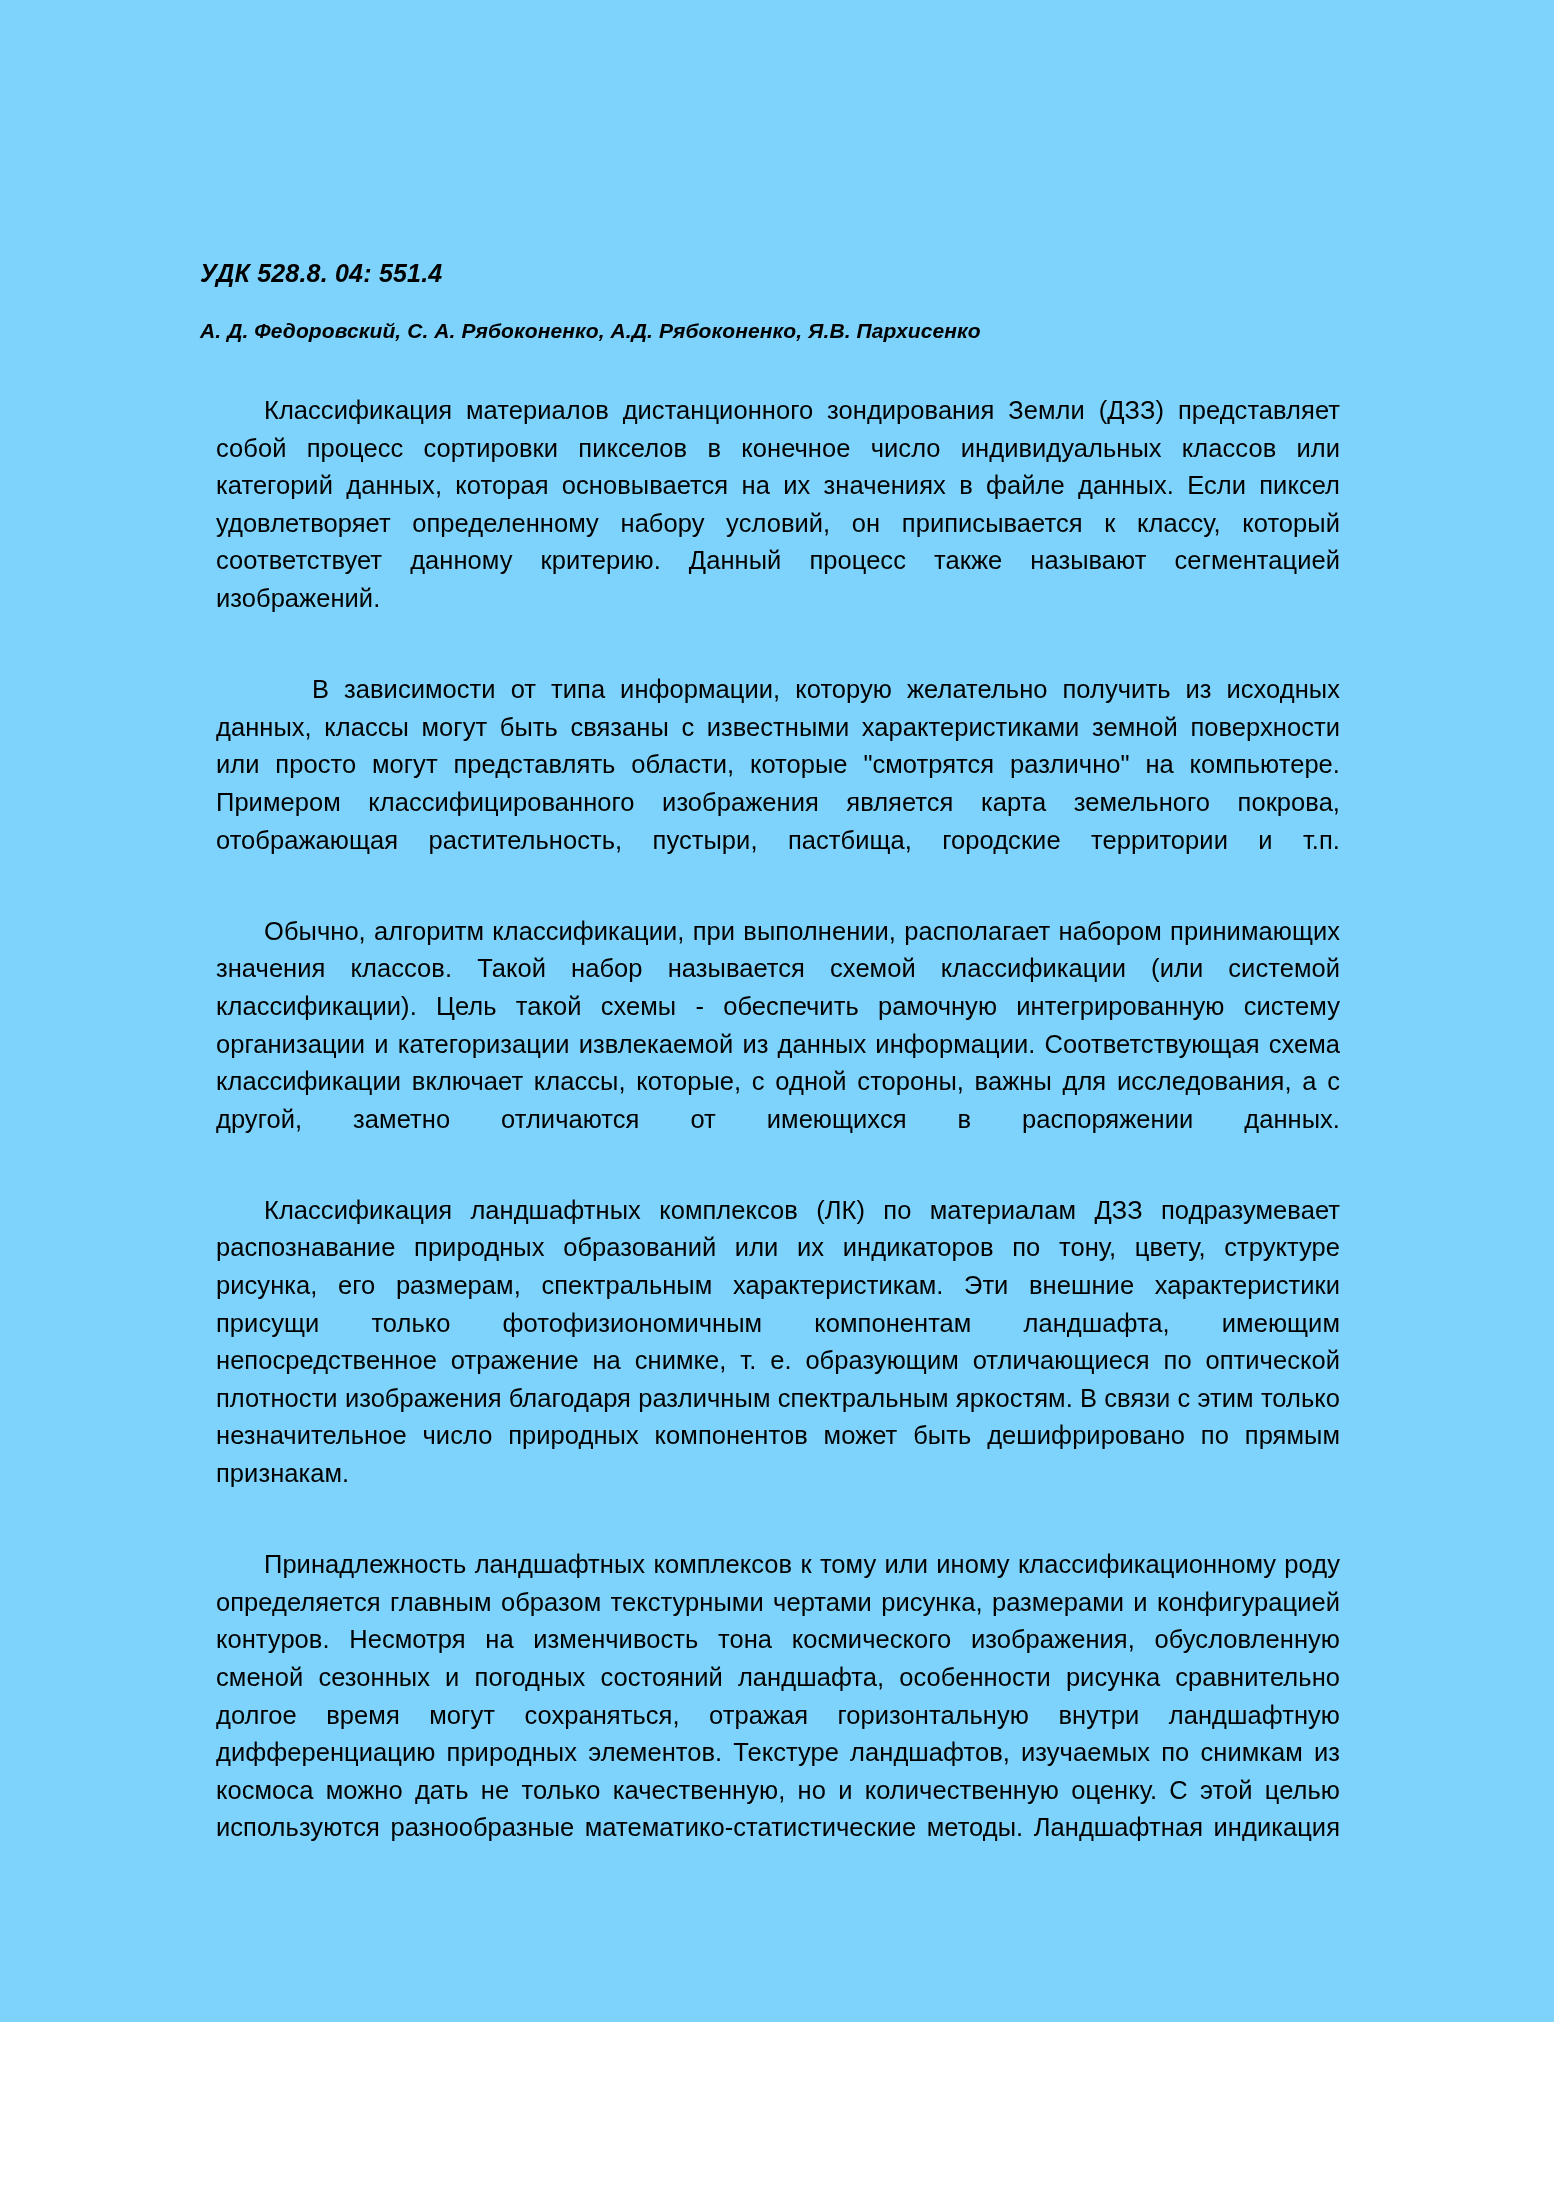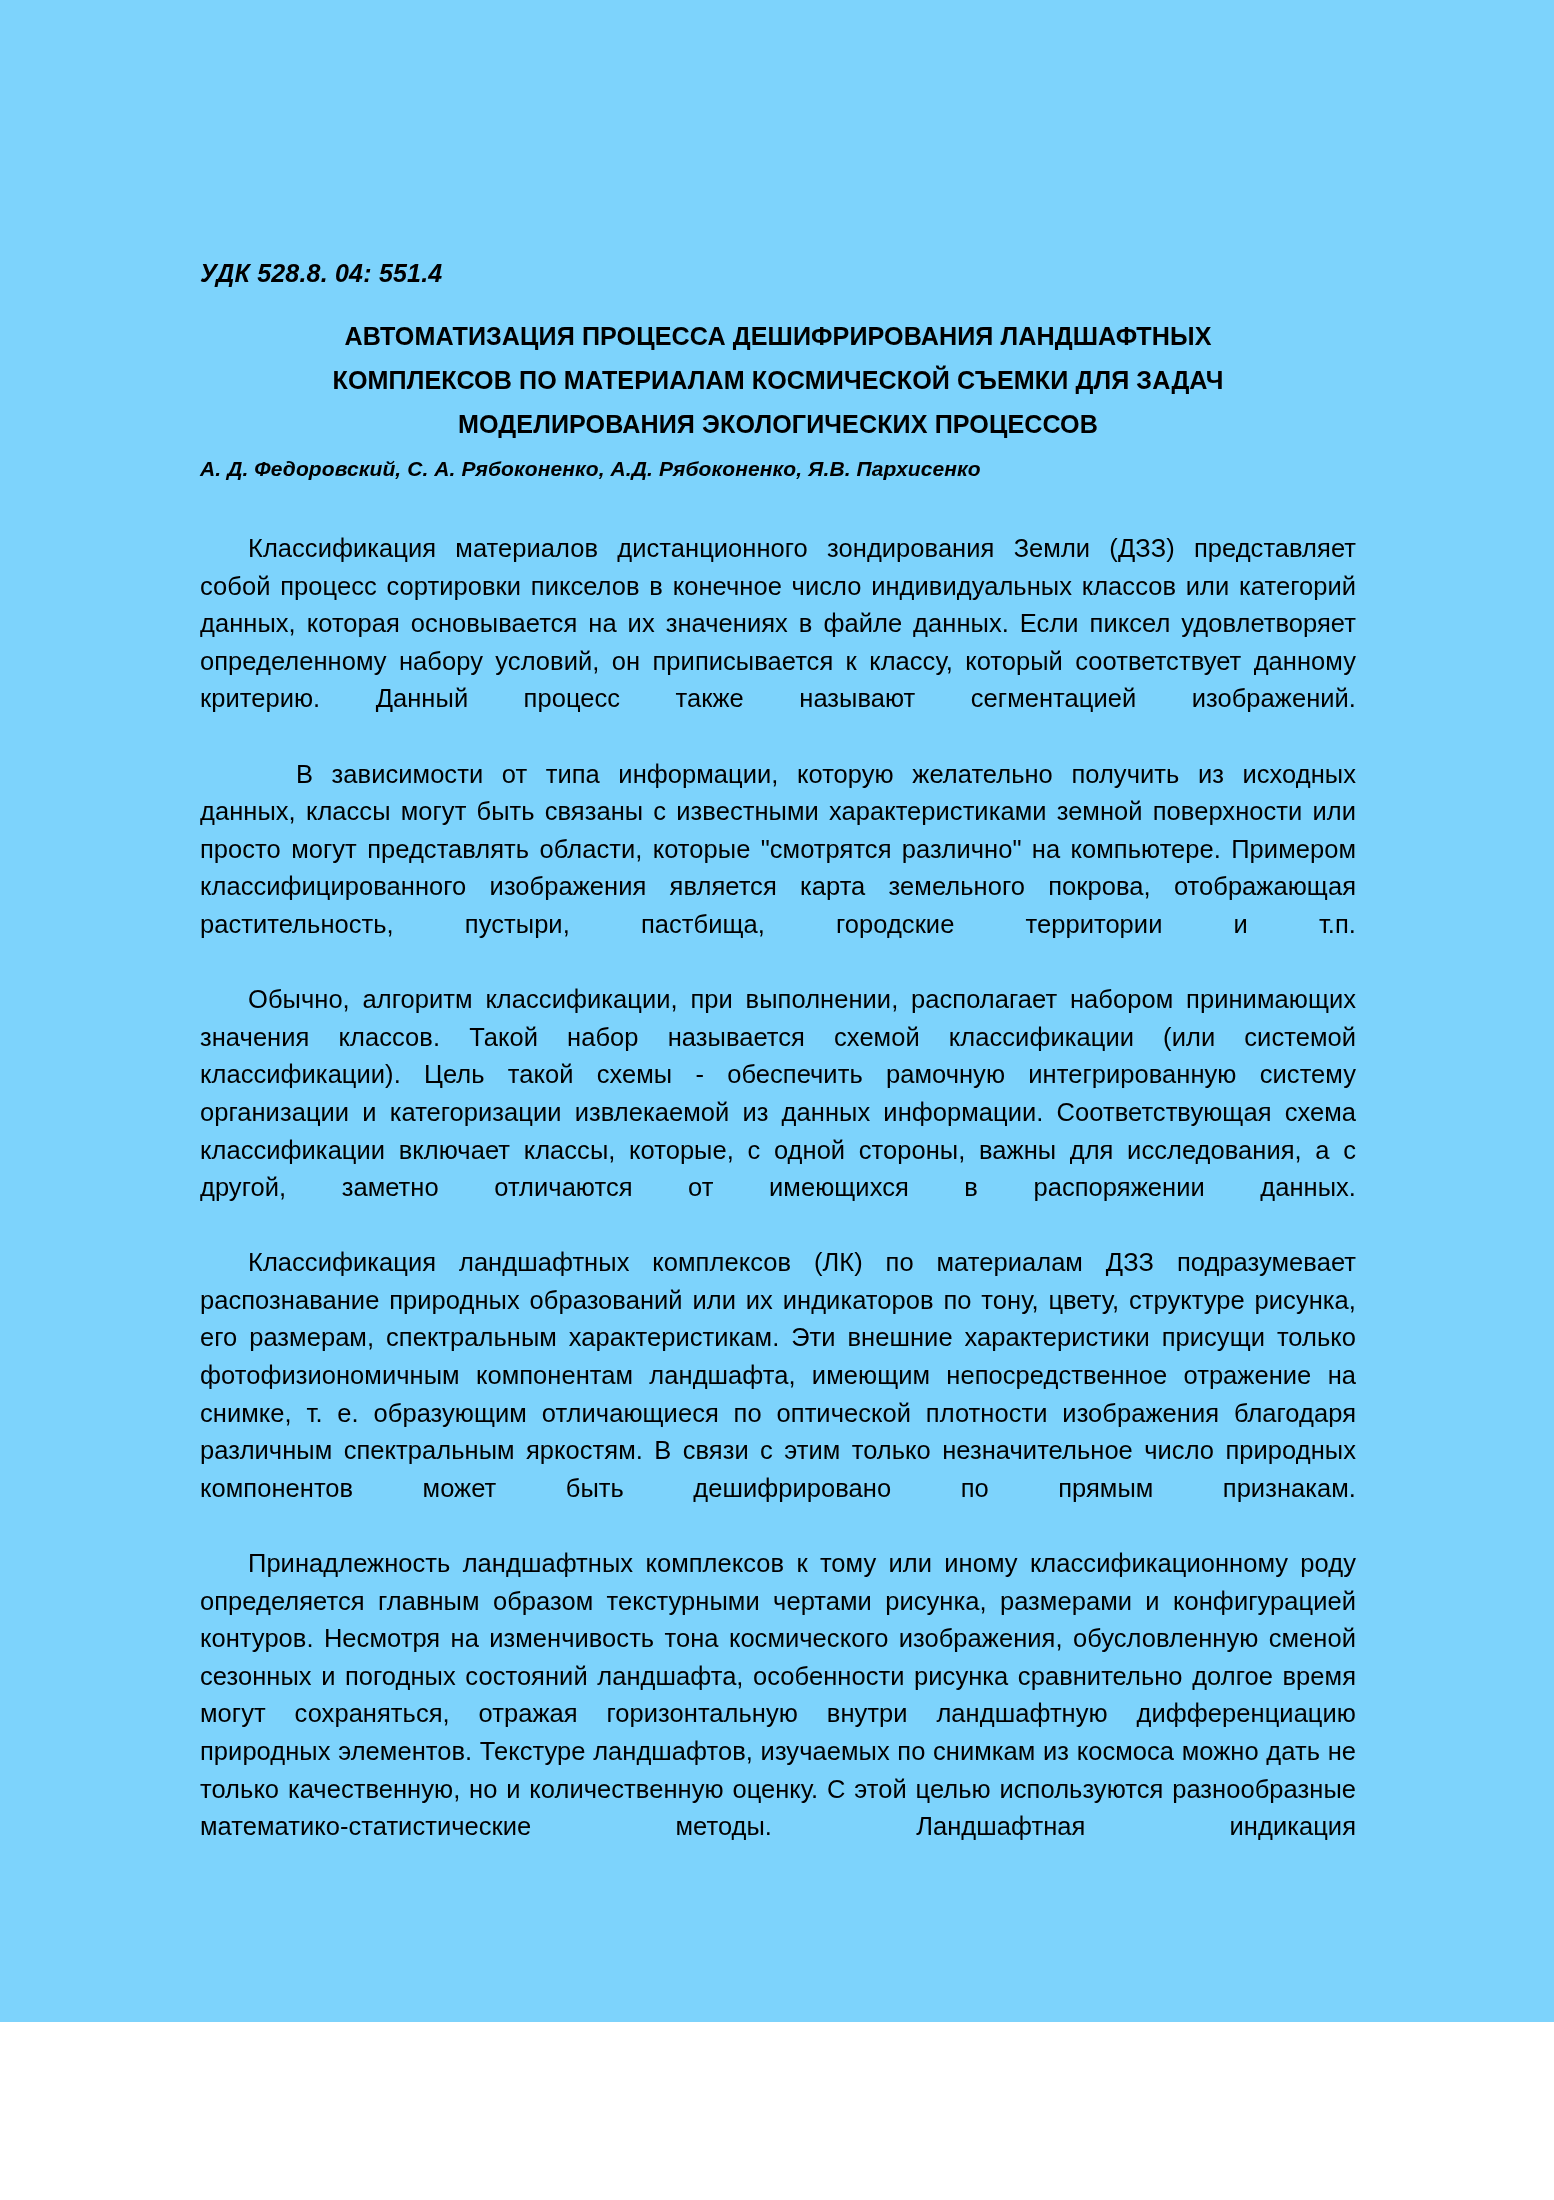--- a/index.html
+++ b/index.html
@@ -62,21 +62,21 @@
     line-height: 34px;
     letter-spacing: 0.1px;
     margin: 2px 0 0 0;
   }
 
   .body {
     margin-top: 44px;
   }
 
   p.para {
-    margin: 0;
+    margin: 16px;
     text-align: justify;
     text-justify: inter-word;
     font-size: 25.5px;
     line-height: 37.6px;
     letter-spacing: 0.05px;
     text-indent: 48px;
     hyphens: none;
   }
 
   p.para.wide-indent {
@@ -91,25 +91,20 @@
   }
 </style>
 </head>
 <body>
 
 <div class="page">
   <div class="content">
 
     <div class="udk">УДК 528.8. 04: 551.4</div>
 
-    <div class="title-block">
-      <div class="title-line">АВТОМАТИЗАЦИЯ ПРОЦЕССА ДЕШИФРИРОВАНИЯ ЛАНДШАФТНЫХ</div>
-      <div class="title-line">КОМПЛЕКСОВ ПО МАТЕРИАЛАМ КОСМИЧЕСКОЙ СЪЕМКИ ДЛЯ ЗАДАЧ</div>
-      <div class="title-line">МОДЕЛИРОВАНИЯ ЭКОЛОГИЧЕСКИХ ПРОЦЕССОВ</div>
-    </div>
 
     <div class="authors">А. Д. Федоровский, С. А. Рябоконенко, А.Д. Рябоконенко, Я.В. Пархисенко</div>
 
     <div class="body">
       <p class="para">Классификация материалов дистанционного зондирования Земли (ДЗЗ) представляет собой  процесс сортировки пикселов в конечное число индивидуальных классов или категорий данных, которая основывается на их значениях в файле данных. Если пиксел удовлетворяет определенному набору условий, он приписывается к классу,  который  соответствует данному критерию. Данный процесс также называют сегментацией изображений.</p>
       <p class="para wide-indent">В зависимости от типа информации,  которую  желательно получить  из исходных  данных, классы  могут  быть  связаны с известными характеристиками земной поверхности или просто  могут представлять  области, которые "смотрятся различно" на компьютере. Примером классифицированного изображения  является карта  земельного  покрова, отображающая растительность,   пустыри, пастбища, городские территории и т.п.</p>
       <p class="para">Обычно, алгоритм классификации, при выполнении, располагает набором принимающих значения классов. Такой набор называется схемой классификации (или системой классификации). Цель такой схемы - обеспечить рамочную интегрированную систему организации и категоризации извлекаемой из  данных информации. Соответствующая схема классификации включает классы, которые, с одной стороны, важны для исследования, а с другой, заметно отличаются от имеющихся в распоряжении данных.</p>
       <p class="para">Классификация ландшафтных комплексов (ЛК) по материалам ДЗЗ подразумевает распознавание природных образований или их индикаторов по тону, цвету, структуре рисунка, его размерам, спектральным характеристикам. Эти внешние характеристики присущи только фотофизиономичным компонентам ландшафта, имеющим непосредственное отражение на снимке, т. е. образующим отличающиеся по оптической плотности изображения благодаря различным спектральным яркостям. В связи с этим только незначительное число природных компонентов может быть дешифрировано по прямым признакам.</p>
       <p class="para">Принадлежность ландшафтных комплексов к тому или иному классификационному роду определяется главным образом текстурными чертами рисунка, размерами и конфигурацией контуров. Несмотря на изменчивость тона космического изображения, обусловленную сменой сезонных и погодных состояний ландшафта, особенности рисунка сравнительно долгое время могут сохраняться, отражая горизонтальную внутри ландшафтную дифференциацию природных элементов. Текстуре ландшафтов, изучаемых по снимкам из космоса можно дать не только качественную, но и количественную оценку. С этой целью используются разнообразные математико-статистические методы. Ландшафтная индикация</p>
     </div>

